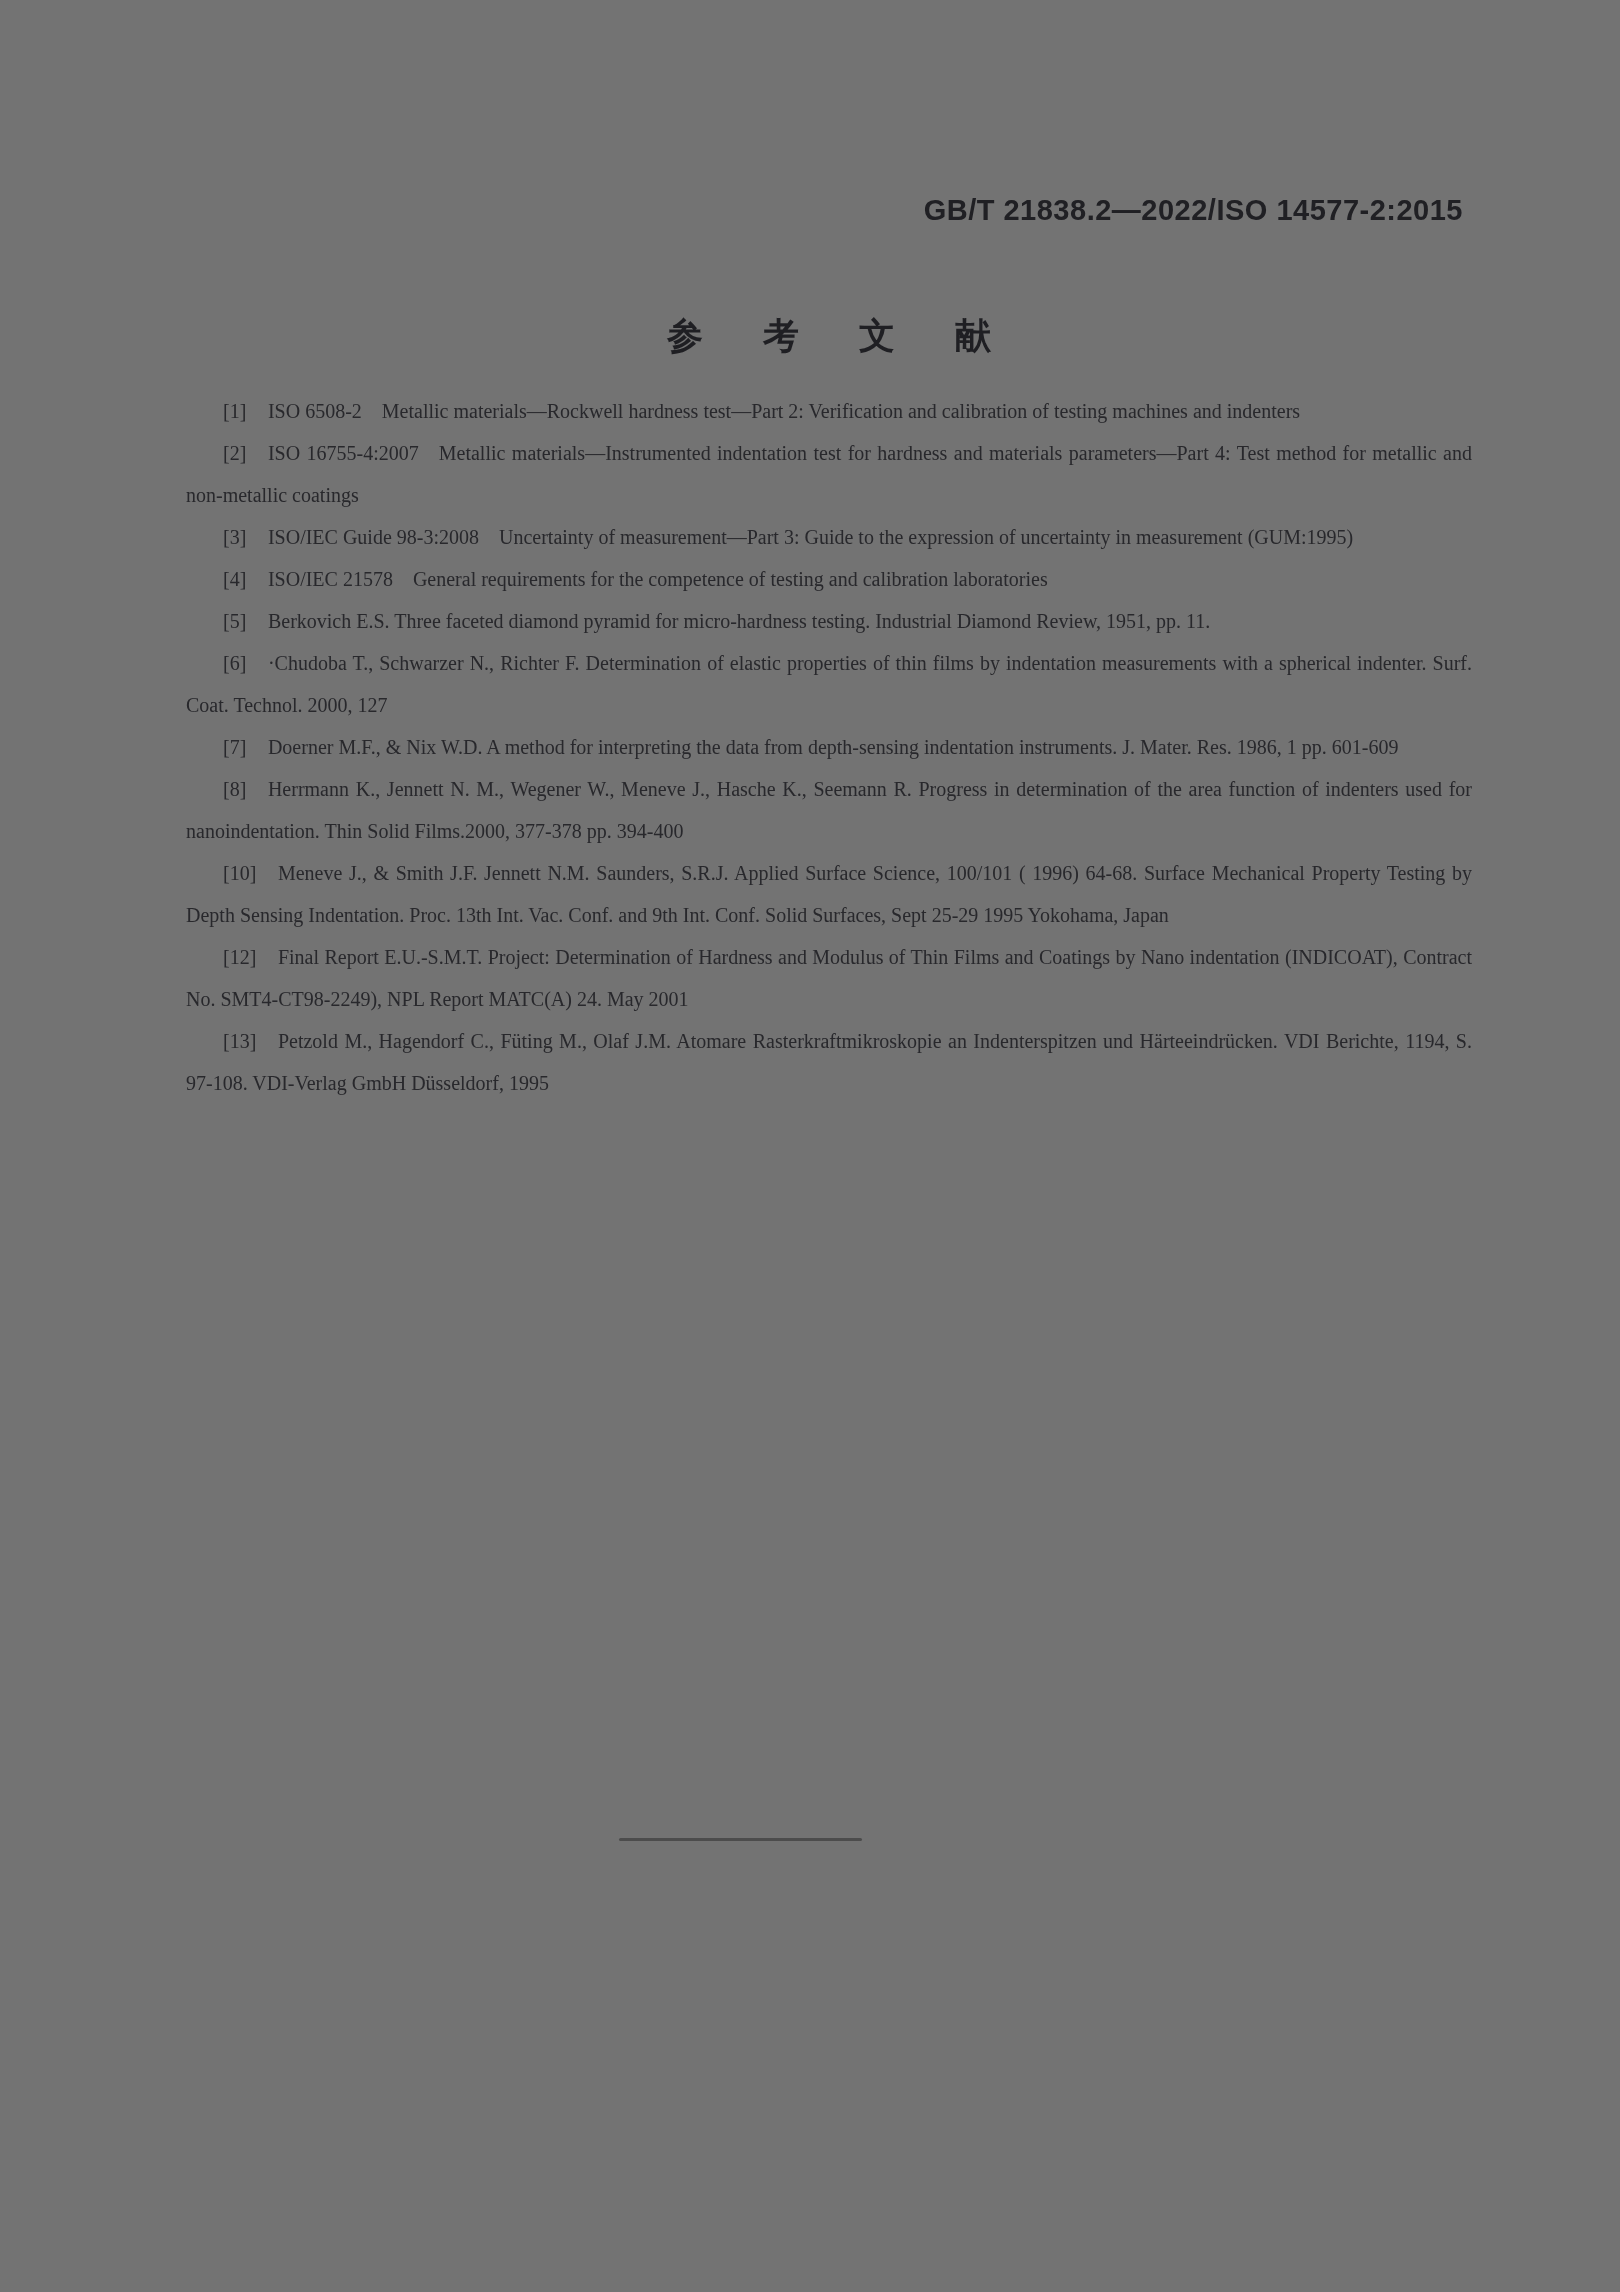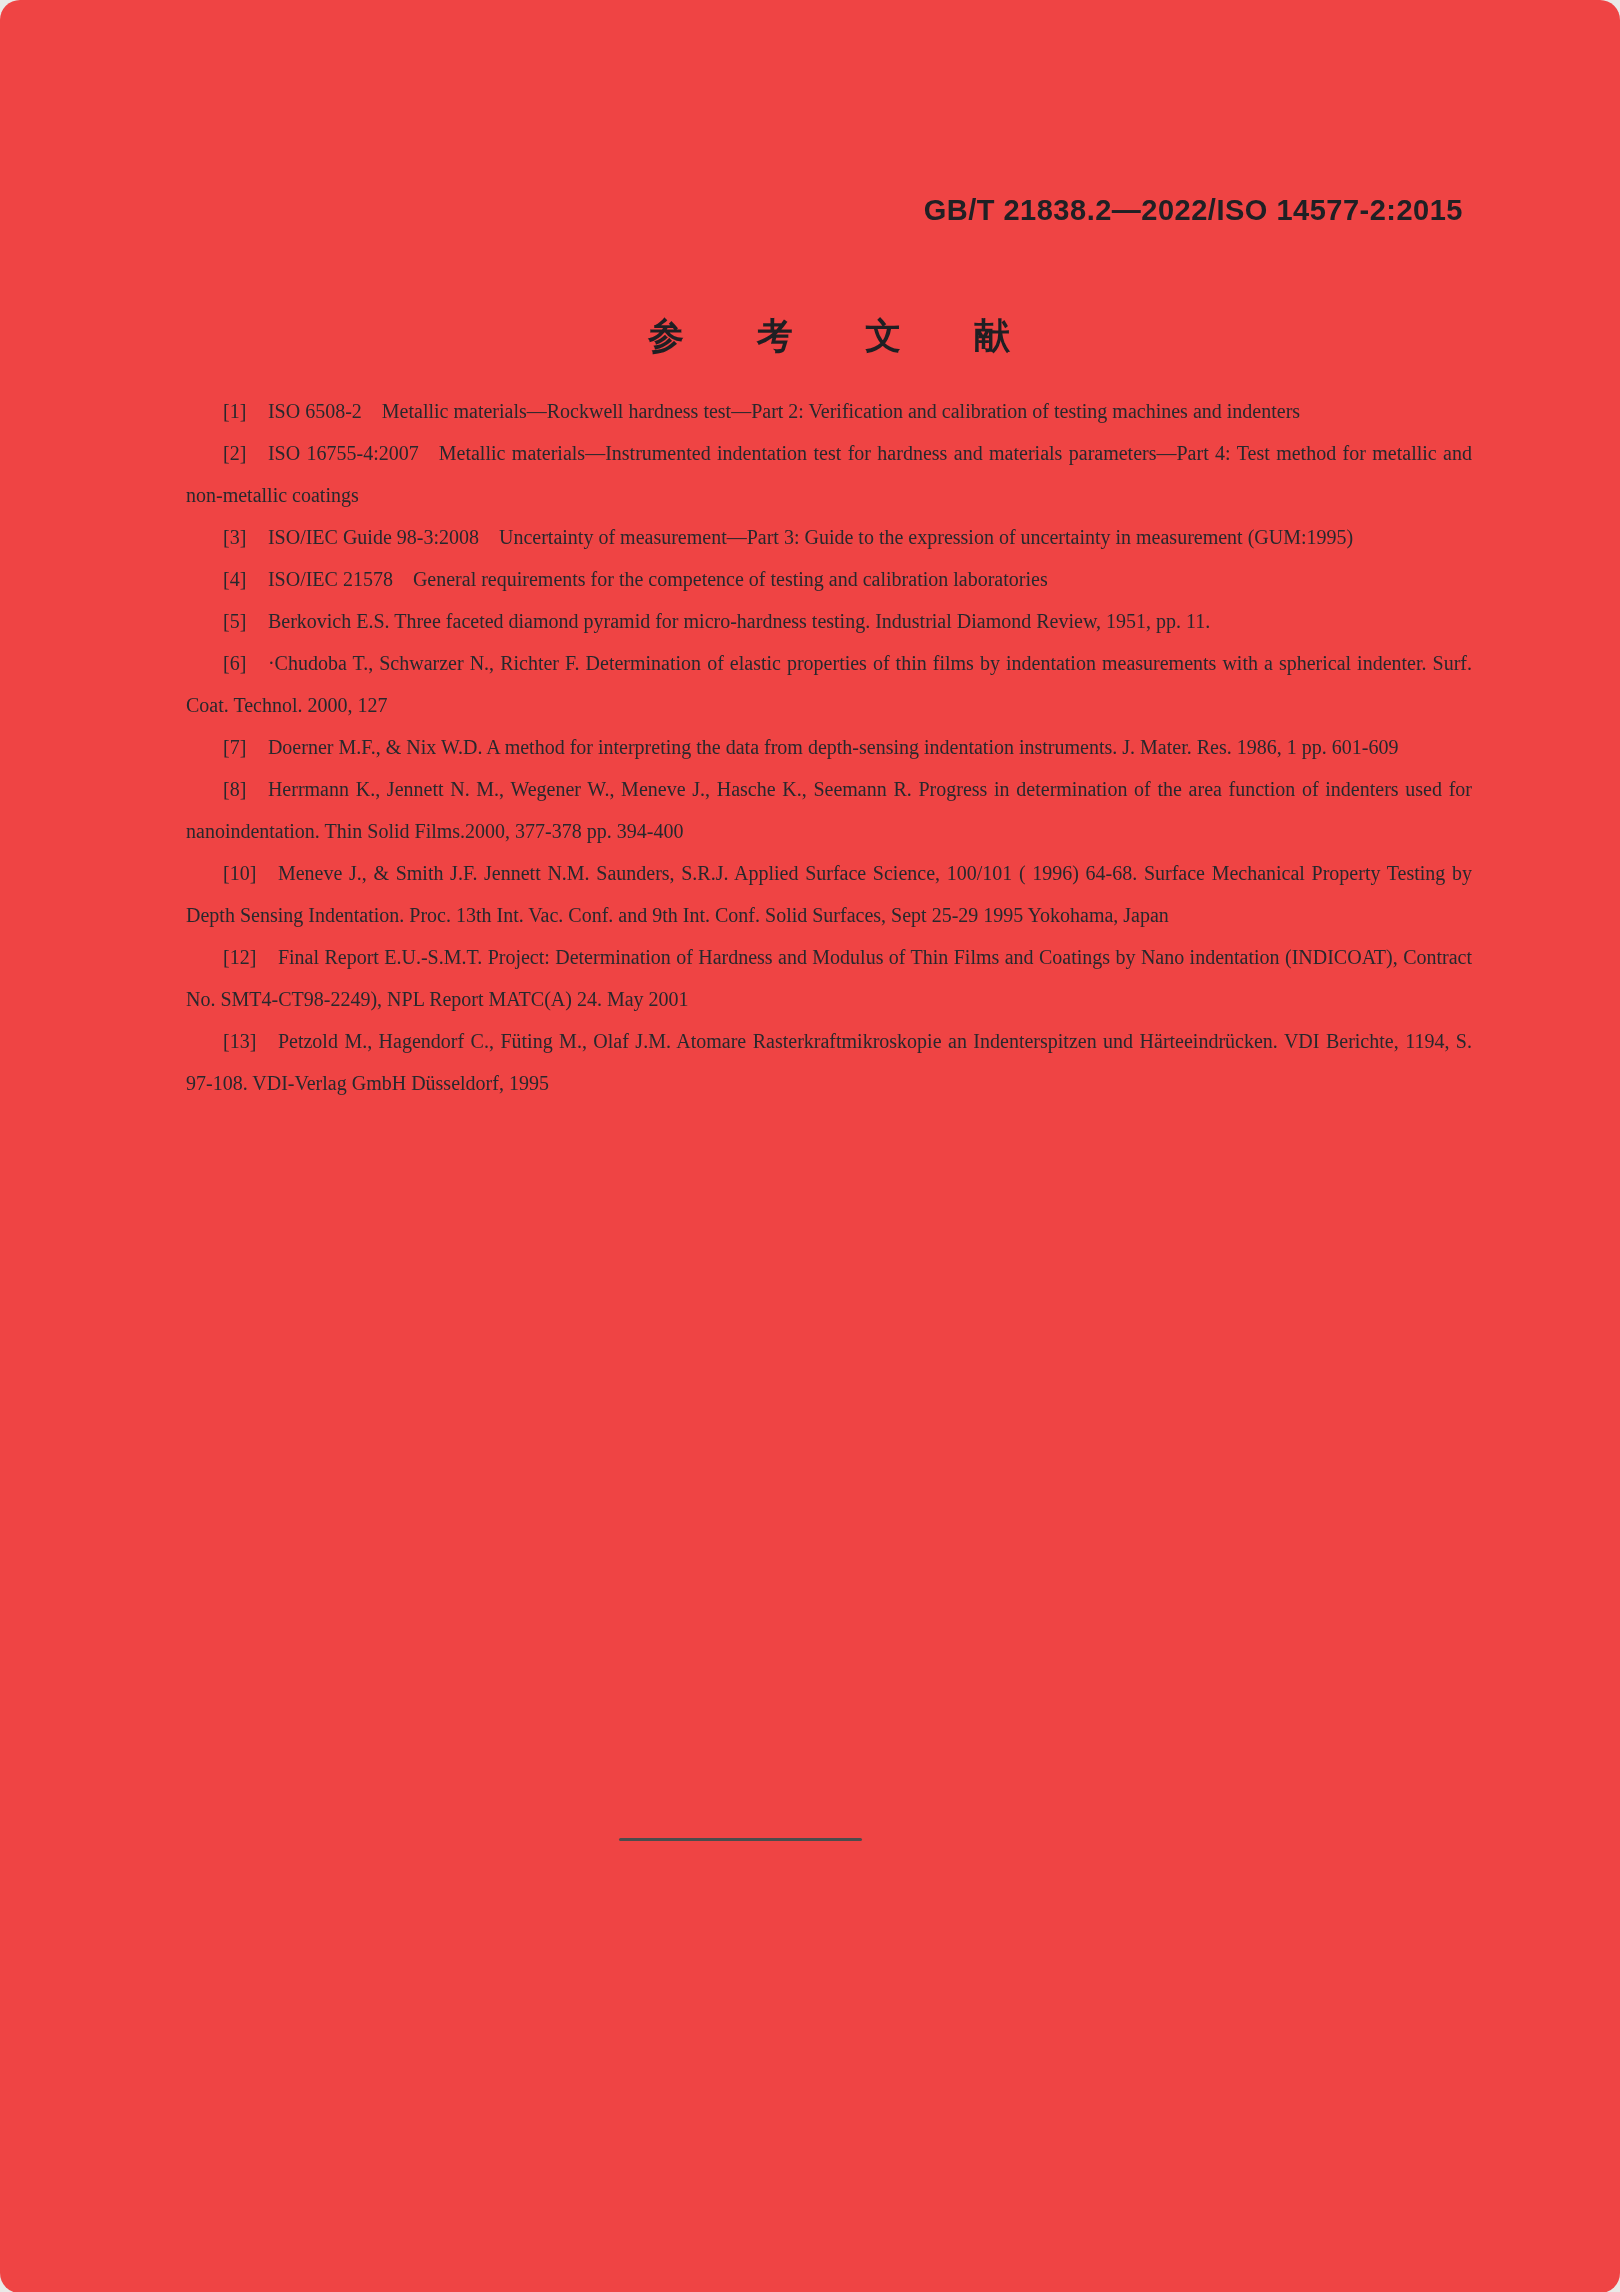--- a/index.html
+++ b/index.html
@@ -4,26 +4,25 @@
 <style>
   html, body {
     margin: 0;
     padding: 0;
     background: #e9e9e7;
   }
   .page {
     position: relative;
     width: 1620px;
     height: 2293px;
-    background: #ef4444;
+    background: #737373;
     font-family: "Liberation Serif", serif;
     color: #28282c;
     overflow: hidden;
     margin: 0 auto;
-    border-radius: 20px;
   }
   .std-number {
     position: absolute;
     top: 194px;
     right: 157px;
     font-family: "Liberation Sans", sans-serif;
     font-weight: 700;
     font-size: 29px;
     letter-spacing: 0.5px;
     color: #202024;
@@ -34,21 +33,21 @@
     top: 312px;
     left: 186px;
     width: 1286px;
     margin: 0;
     text-align: center;
     font-size: 36px;
     font-weight: 700;
     letter-spacing: 25.5px;
     text-indent: 25.5px; 
     color: #1f1f23;
-    font-family: Liberation Mono, monospace;
+    font-family: Liberation Serif, serif;
   }
   .refs {
     position: absolute;
     top: 390px;
     left: 186px;
     width: 1286px;
   }
   .ref {
     margin: 0;
     font-size: 20px;

